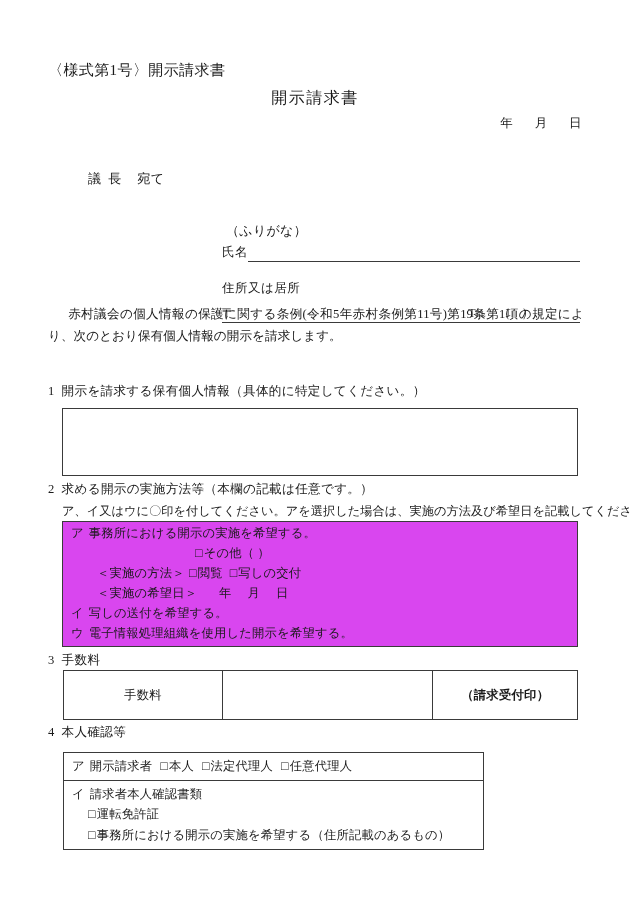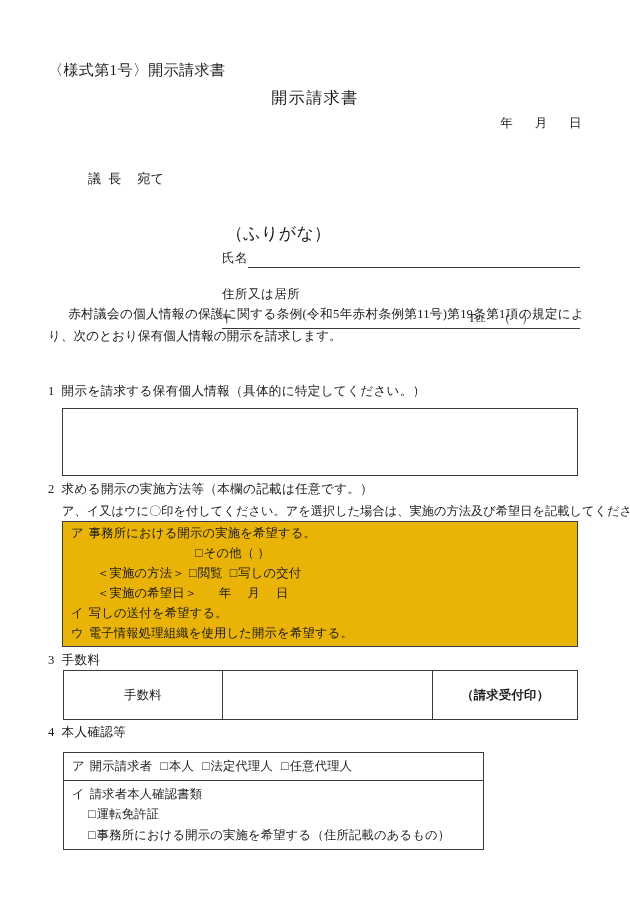--- a/index.html
+++ b/index.html
@@ -47,21 +47,21 @@
     left: 88px; top: 170px;
     font-size: 13px;
     letter-spacing: 2px;
     white-space: nowrap;
   }
   .addressee .to { margin-left: 14px; letter-spacing: 0.5px; }
 
   
   .applicant { left: 222px; top: 222px; width: 358px; }
   .furigana {
-    font-size: 17px;
+    font-size: 13px;
     letter-spacing: 0.3px;
     padding-left: 4px;
     line-height: 1.4;
   }
   .name-row {
     display: flex;
     align-items: flex-end;
     margin-top: 3px;
   }
   .name-label {
@@ -147,21 +147,21 @@
     font-size: 12.2px;
     letter-spacing: 0.05px;
     white-space: nowrap;
   }
   .s2-box {
     left: 62px; top: 521px;
     width: 516px;
     border: 1px solid #3a3a3a;
     box-sizing: border-box;
     padding: 2px 0 3px 0;
-    background: #eab308;
+    background: #d946ef;
   }
   .s2-line {
     font-size: 12.3px;
     letter-spacing: 0.2px;
     line-height: 1.62;
     white-space: nowrap;
     padding-left: 8px;
   }
   .s2-line .mk { margin-right: 5px; }
   .ind-1 { padding-left: 34px; }

